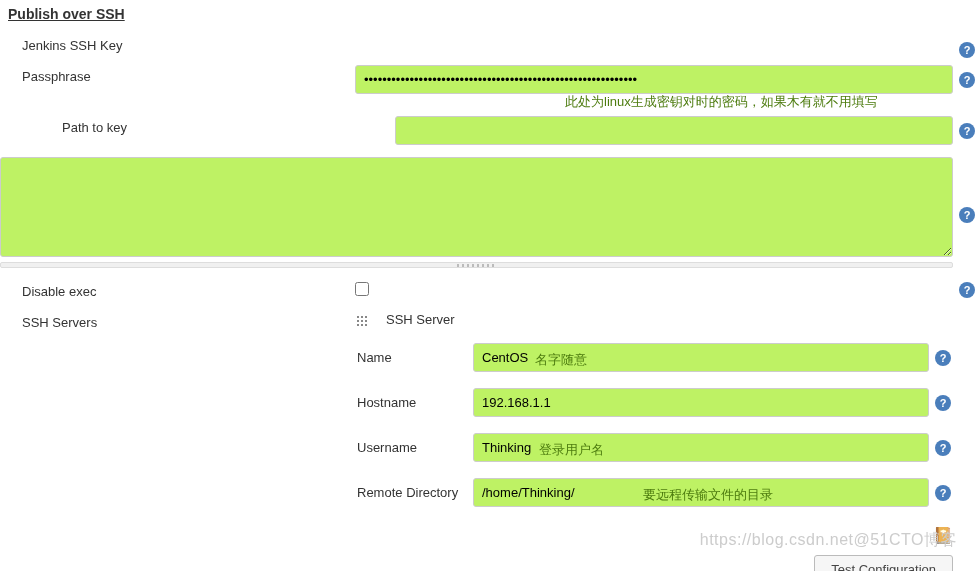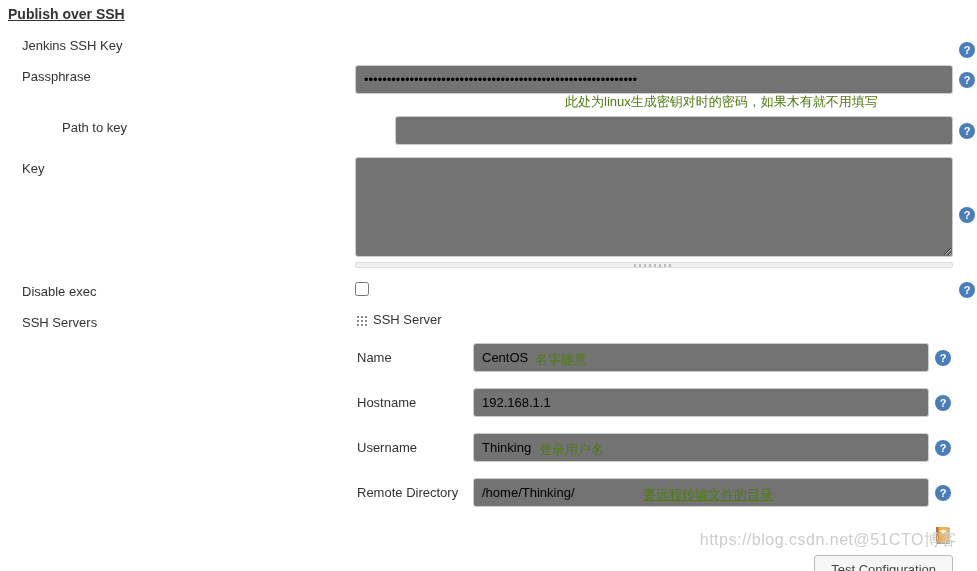--- a/index.html
+++ b/index.html
@@ -37,21 +37,21 @@
       position: relative;
       padding-right: 24px;
     }
     input[type="text"], input[type="password"], textarea {
       width: 100%;
       padding: 6px 8px;
       border: 1px solid #ccc;
       border-radius: 3px;
       font-size: 13px;
       font-family: inherit;
-      background: #737373;
+      background: #bef264;
     }
     textarea {
       height: 100px;
       resize: both;
     }
     input[type="checkbox"] {
       width: 14px;
       height: 14px;
       margin-top: 2px;
     }
@@ -74,21 +74,21 @@
     }
     .help-icon.top-align { top: 8px; transform: none; }
     .help-icon.mid-textarea { top: 50px; transform: none; }
     .ssh-server-block {
       margin-left: 355px;
       padding-right: 24px;
     }
     .ssh-server-header {
       display: flex;
       align-items: center;
-      gap: 6px;
+      gap: 19px;
       padding: 4px 0 8px 0;
     }
     .drag-handle {
       display: inline-block;
       width: 12px;
       height: 12px;
       background-image: radial-gradient(circle, #888 1px, transparent 1px);
       background-size: 4px 4px;
       background-position: 1px 1px;
       cursor: move;
@@ -213,21 +213,20 @@
 
 <div class="form-row" style="margin-top:10px;padding-left:40px;">
   <div class="label-col">Path to key</div>
   <div class="input-col">
     <input type="text" value="" style="">
     <span class="help-icon">?</span>
   </div>
 </div>
 
 <div class="form-row">
-  <div class="label-col">Key</div>
   <div class="input-col">
     <textarea style=""></textarea>
     <div class="textarea-handle-bar"></div>
     <span class="help-icon mid-textarea">?</span>
   </div>
 </div>
 
 <div class="form-row">
   <div class="label-col">Disable exec</div>
   <div class="input-col">
@@ -270,21 +269,21 @@
       <span class="help-icon">?</span>
       <span class="annotation" style="left:66px; top:8px;">登录用户名</span>
     </div>
   </div>
 
   <div class="nested-row">
     <div class="nested-label">Remote Directory</div>
     <div class="nested-input-wrap">
       <input type="text" value="/home/Thinking/" style="">
       <span class="help-icon">?</span>
-      <span class="annotation" style="left:170px; top:8px;text-decoration:underline;">要远程传输文件的目录</span>
+      <span class="annotation" style="left:170px; top:8px;">要远程传输文件的目录</span>
     </div>
   </div>
 </div>
 
 <div class="advanced-row">
   <span class="notepad-icon">📔</span>
 </div>
 
 <div class="test-row">
   <button class="btn-test">Test Configuration</button>

